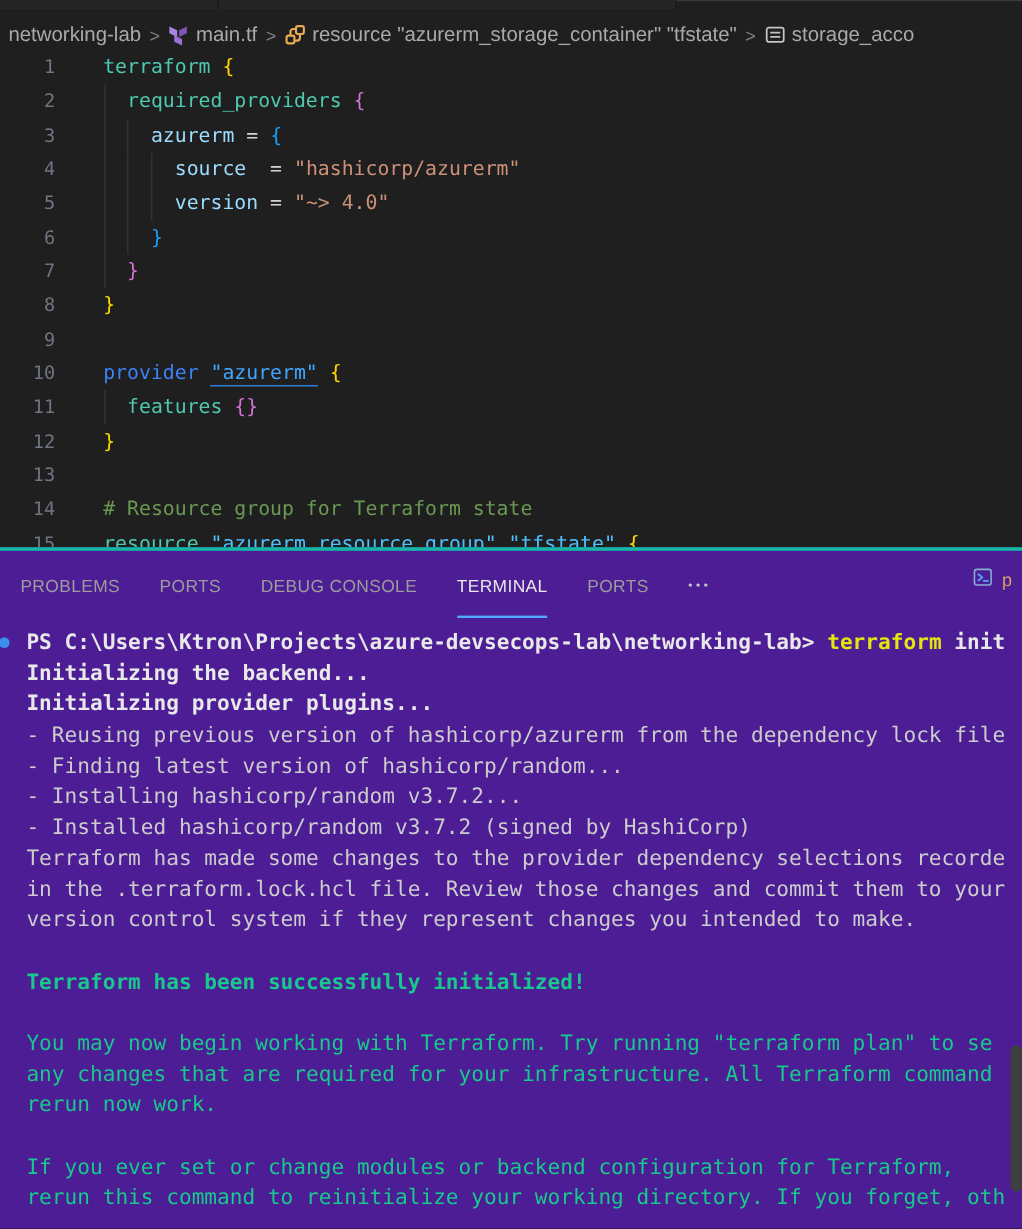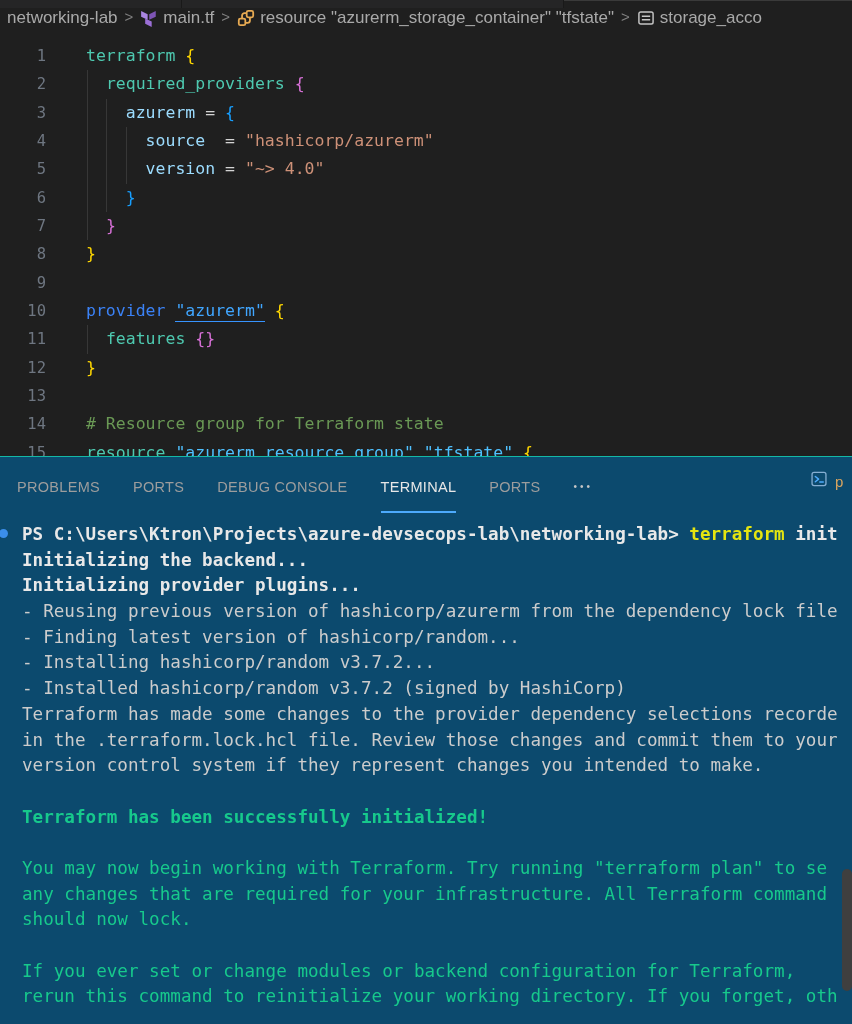--- a/index.html
+++ b/index.html
@@ -8,38 +8,38 @@
     position:relative; width:852px; height:1024px; overflow:hidden;
     background:#1f1f1f; font-family:"Liberation Sans", sans-serif;
   }
   
   .tabstrip { position:absolute; top:0; left:0; right:0; height:8px; background:#252526; }
   .tabstrip .active-remnant { position:absolute; left:563px; right:0; top:0; bottom:0;
     background:#1f1f1f; border-top:1px solid #3a3a3a; }
   .tabstrip .sep { position:absolute; top:0; bottom:0; width:1px; background:#191919; }
   
   .breadcrumb { position:absolute; top:8px; left:0; right:0; height:31px; background:#1f1f1f;
-    display:flex; align-items:flex-start; padding-left:7px; white-space:nowrap; overflow:hidden;
+    display:flex; align-items:flex-end; padding-left:7px; white-space:nowrap; overflow:hidden;
     color:#a9a9a9; font-size:17px; }
   .crumb { display:inline-flex; align-items:center; gap:5px; cursor:pointer; }
   .crumb-sep { margin:0 7px; color:#818181; font-size:15px; }
   .bc-icon { display:inline-flex; width:18px; height:18px; }
   .bc-icon svg { width:18px; height:18px; }
   
   .editor { position:absolute; top:39px; left:0; right:0; height:417px; overflow:hidden;
     background:#1f1f1f; font-family:"DejaVu Sans Mono", monospace; font-size:16.5px; padding-top:3px; }
   .codeline { position:relative; height:28.35px; line-height:28.35px; white-space:pre; }
   .gutter { position:absolute; left:0; top:0; width:46px; text-align:right;
     color:#6e7681; font-size:15.5px; }
   .codetext { position:absolute; left:86px; top:0; color:#d4d4d4; }
   .guide { position:absolute; top:0; bottom:0; width:1px; background:#373737; }
   .tok-link { border-bottom:1.5px solid #3794ff; padding-bottom:1px; cursor:pointer; }
   
-  .panel { position:absolute; top:456px; left:0; right:0; bottom:0; background:#0c4a6e;
-    border-top:1px solid #14b8a6; }
+  .panel { position:absolute; top:456px; left:0; right:0; bottom:0; background:#4c1d95;
+    border-top:3px solid #14b8a6; }
   .panel-tabs { position:absolute; top:0; left:0; right:0; height:59px;
     display:flex; align-items:center; padding-left:17px; }
   .ptab { font-size:14.5px; letter-spacing:.3px; color:#9d9d9d; margin-right:33px;
     padding:19px 0 16px; border-bottom:2px solid transparent; cursor:pointer; }
   .ptab.active { color:#e7e7e7; border-bottom-color:#4daafc; }
   .more-dots { color:#c5c5c5; font-size:10px; letter-spacing:3px; cursor:pointer; }
   .panel-right { position:absolute; left:810px; top:13px; display:flex; align-items:center; gap:7px; }
   .pr-label { color:#d9a45f; font-size:15px; }
   
   .terminal { position:absolute; top:59px; left:0; right:0; bottom:0; overflow:hidden;
@@ -152,21 +152,21 @@
         <div class="trow"><span>- Installing hashicorp/random v3.7.2...</span></div>
         <div class="trow"><span>- Installed hashicorp/random v3.7.2 (signed by HashiCorp)</span></div>
         <div class="trow"><span>Terraform has made some changes to the provider dependency selections recorde</span></div>
         <div class="trow"><span>in the .terraform.lock.hcl file. Review those changes and commit them to your</span></div>
         <div class="trow"><span>version control system if they represent changes you intended to make.</span></div>
         <div class="trow"></div>
         <div class="trow"><span class="tgb">Terraform has been successfully initialized!</span></div>
         <div class="trow"></div>
         <div class="trow"><span class="tg">You may now begin working with Terraform. Try running "terraform plan" to se</span></div>
         <div class="trow"><span class="tg">any changes that are required for your infrastructure. All Terraform command</span></div>
-        <div class="trow"><span class="tg">should now lock.</span></div>
+        <div class="trow"><span class="tg">rerun now work.</span></div>
         <div class="trow"></div>
         <div class="trow"><span class="tg">If you ever set or change modules or backend configuration for Terraform,</span></div>
         <div class="trow"><span class="tg">rerun this command to reinitialize your working directory. If you forget, oth</span></div>
       </div>
     <div class="scroll-thumb"></div>
   </div>
 
 </div>
 
 </body></html>

